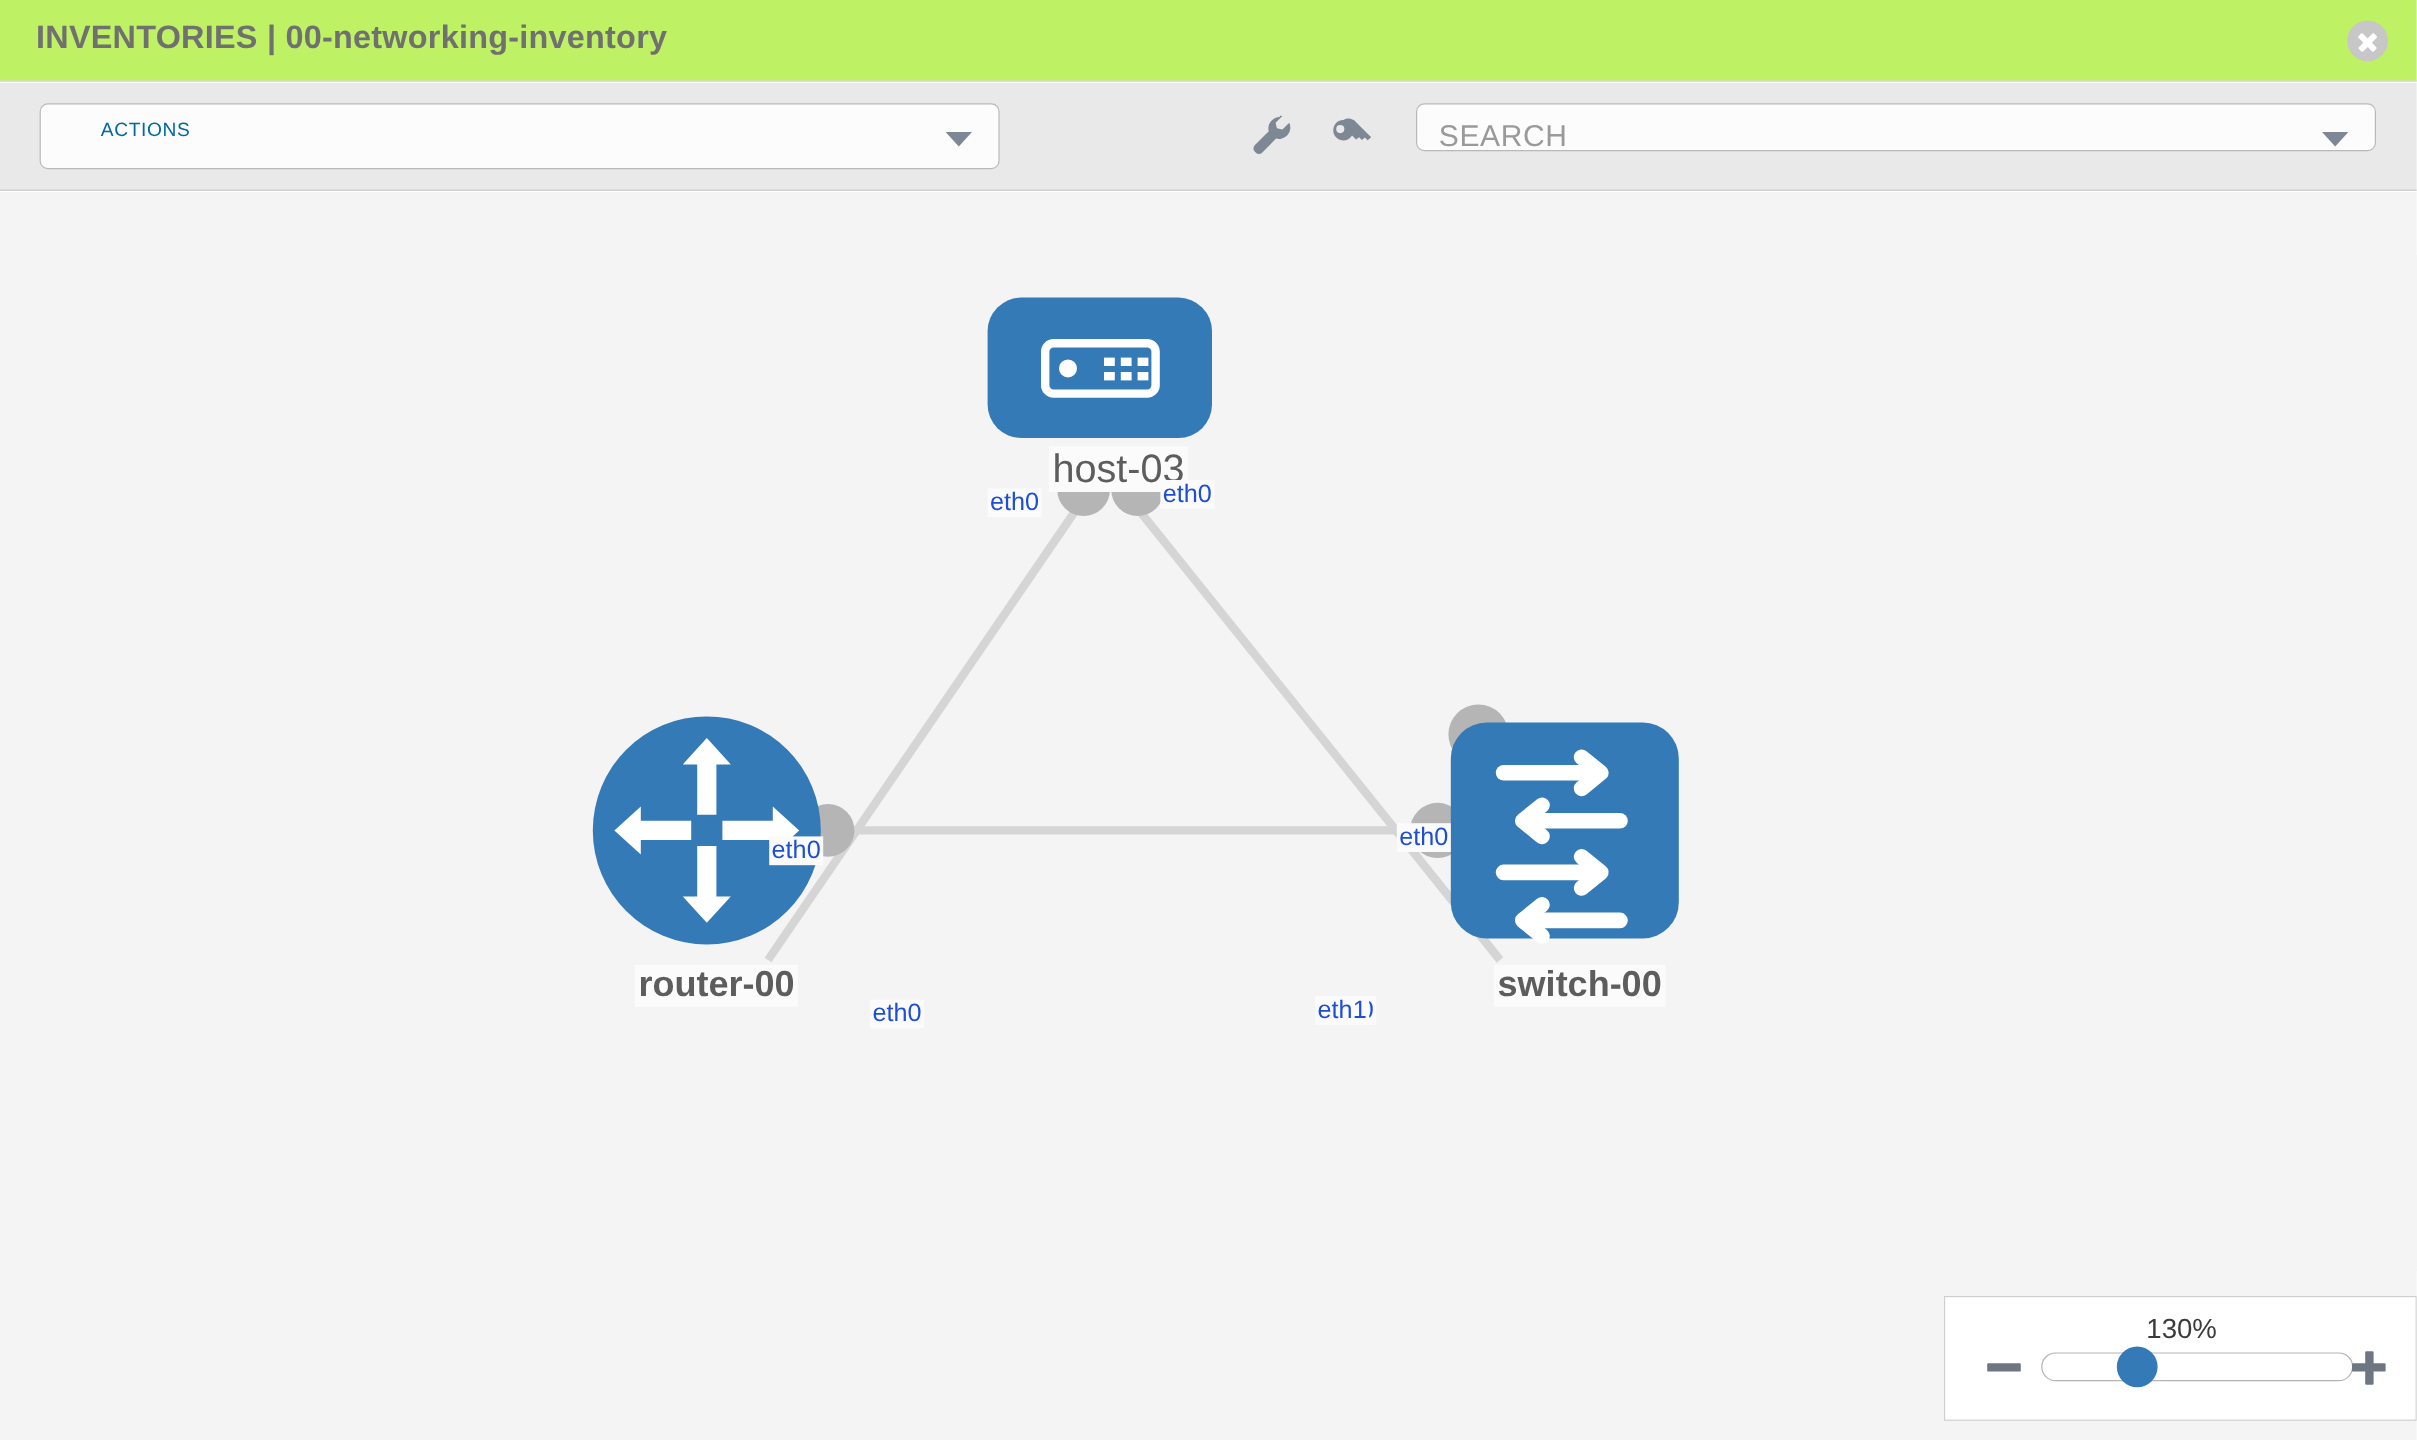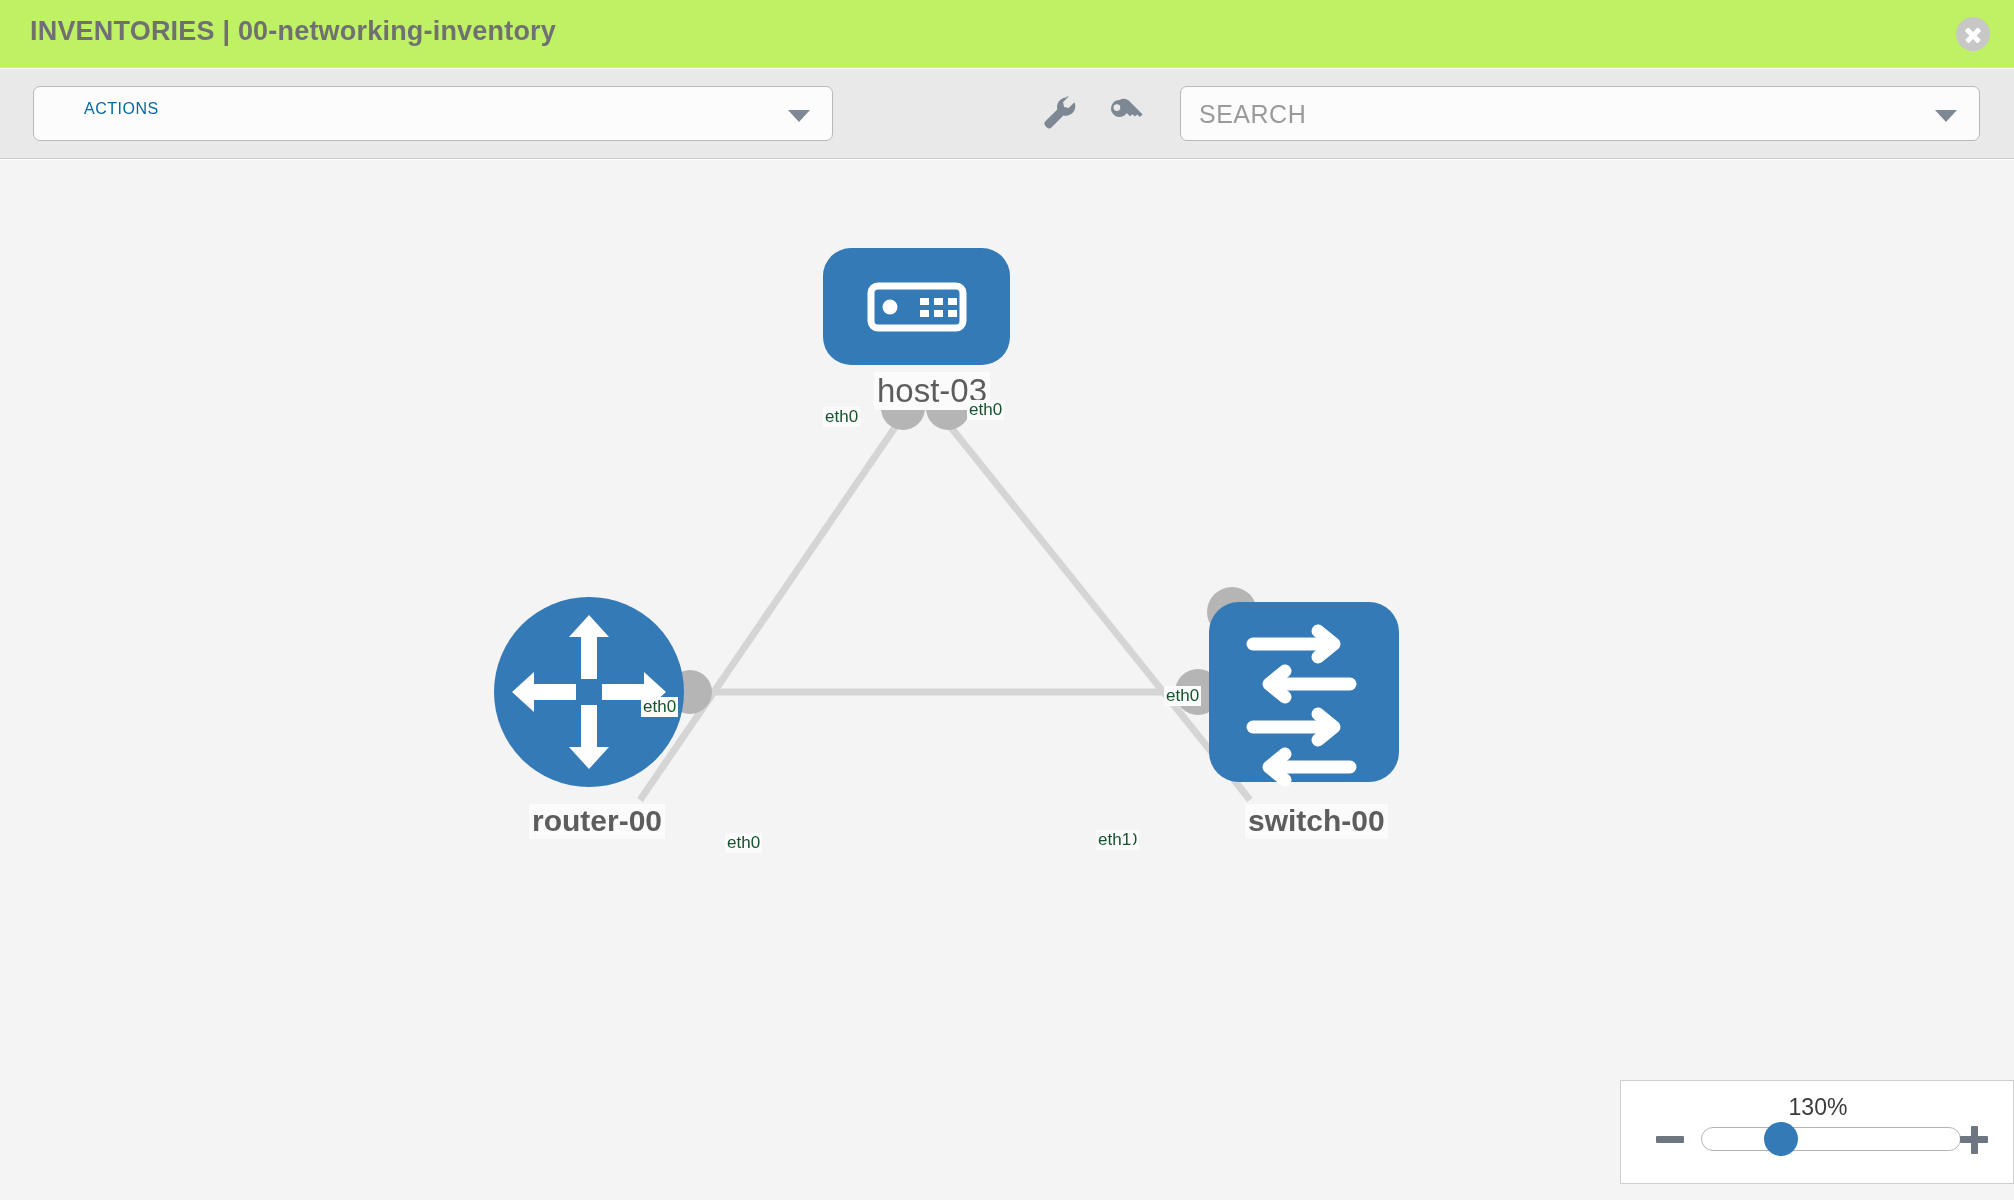--- a/index.html
+++ b/index.html
@@ -118,21 +118,21 @@
   }
   .tool-icon.wrench { left: 1035px; }
   .tool-icon.key    { left: 1102px; }
   .tool-icon svg { display: block; width: 48px; height: 48px; }
 
   .search-box {
     position: absolute;
     left: 1180px;
     top: 17px;
     width: 800px;
-    height: 55px;
+    height: 40px;
     background: #fcfcfc;
     border: 1px solid #b9b9b9;
     border-radius: 7px;
     box-sizing: border-box;
     padding-left: 48px;
   }
   .search-box .label {
     position: absolute;
     left: 18px;
     top: 13px;
@@ -166,22 +166,22 @@
   }
   .connector {
     fill: #b5b5b5;
   }
   .node-shape-circle { fill: #337ab7; }
   .node-shape-rect   { fill: #337ab7; }
   .node-glyph        { fill: #ffffff; }
 
   .edge-label {
     position: absolute;
-    font-size: 17px;
-    color: #14532d;
+    font-size: 21px;
+    color: #1d4ed8;
     background: #fbfbfb;
     padding: 0 2px;
     white-space: nowrap;
     line-height: 1.15;
   }
   .node-label {
     position: absolute;
     font-size: 30px;
     color: #5d5d5d;
     background: #fbfbfb;

